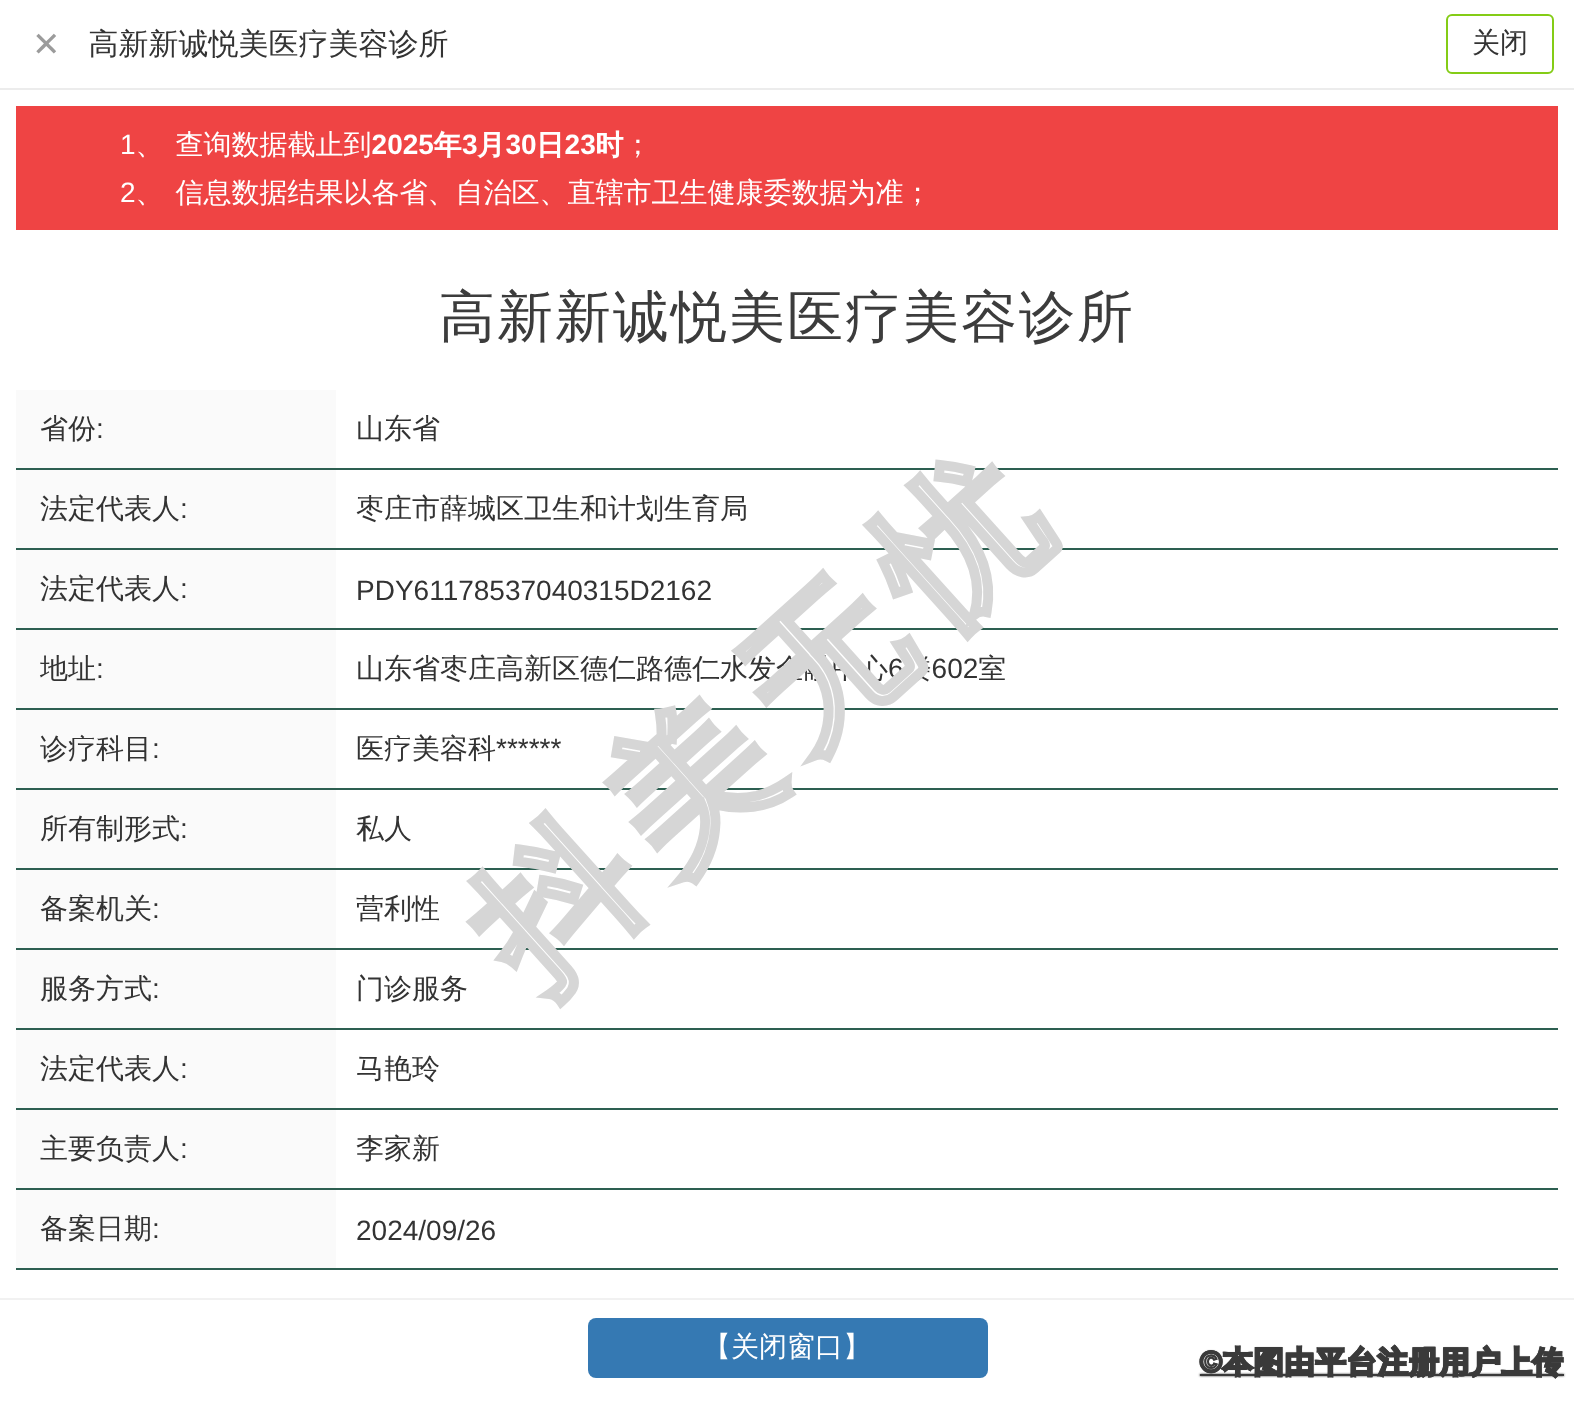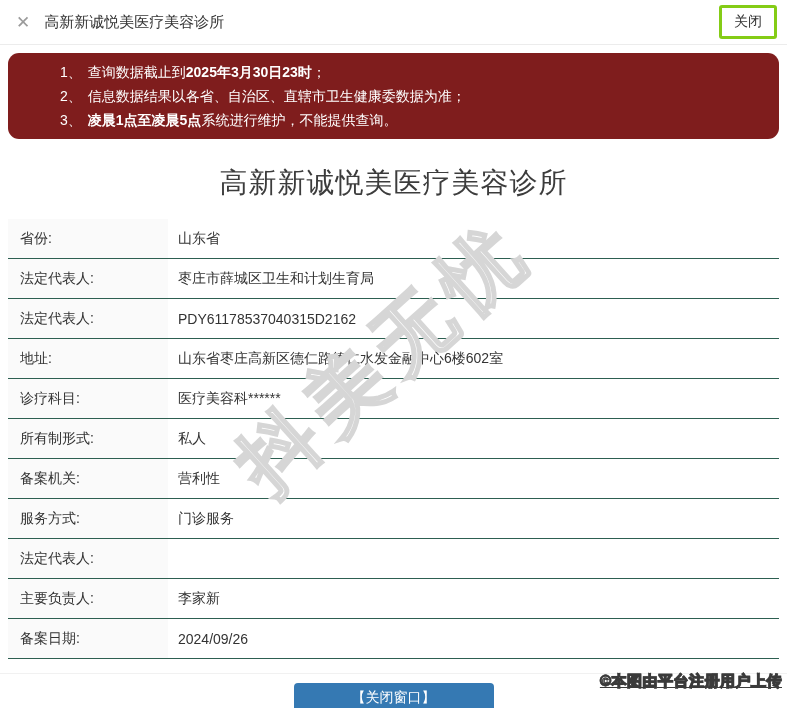--- a/index.html
+++ b/index.html
@@ -31,34 +31,34 @@
   }
   .hdr-title {
     font-size: 15px;
     color: #333;
     font-weight: 400;
   }
   .hdr-close-btn {
     margin-left: auto;
     margin-right: 2px;
     background: #fff;
-    border: 3px solid #84cc16;
+    border: 1px solid #84cc16;
     border-radius: 3px;
     padding: 5px 12px;
     font-size: 14px;
     color: #333;
     cursor: pointer;
     font-family: inherit;
   }
 
   
   .notice {
     margin: 8px;
-    background: #7f1d1d;
-    border-radius: 11px;
+    background: #ef4444;
+    border-radius: 0;
     color: #fff;
     font-size: 14px;
     padding: 7px 10px 7px 0;
   }
   .notice-line {
     line-height: 24px;
     padding-left: 52px;
   }
   .notice-line .num { margin-right: 6px; }
   .notice-line .b { font-weight: 700; }
@@ -158,23 +158,20 @@
   <button class="hdr-close-btn">关闭</button>
 </div>
 
 <div class="notice">
   <div class="notice-line">
     <span class="num">1、</span><span>查询数据截止到</span><span class="b">2025年3月30日23时</span><span>；</span>
   </div>
   <div class="notice-line">
     <span class="num">2、</span><span>信息数据结果以各省、自治区、直辖市卫生健康委数据为准；</span><span class="b"></span><span></span>
   </div>
-  <div class="notice-line">
-    <span class="num">3、</span><span></span><span class="b">凌晨1点至凌晨5点</span><span>系统进行维护，不能提供查询。</span>
-  </div>
 </div>
 
 <h1 class="clinic-title">高新新诚悦美医疗美容诊所</h1>
 
 <div class="info-table">
   <div class="info-row">
     <div class="info-label">省份:</div>
     <div class="info-value">山东省</div>
   </div>
   <div class="info-row">
@@ -200,20 +197,21 @@
   <div class="info-row">
     <div class="info-label">备案机关:</div>
     <div class="info-value">营利性</div>
   </div>
   <div class="info-row">
     <div class="info-label">服务方式:</div>
     <div class="info-value">门诊服务</div>
   </div>
   <div class="info-row">
     <div class="info-label">法定代表人:</div>
+    <div class="info-value">马艳玲</div>
   </div>
   <div class="info-row">
     <div class="info-label">主要负责人:</div>
     <div class="info-value">李家新</div>
   </div>
   <div class="info-row">
     <div class="info-label">备案日期:</div>
     <div class="info-value">2024/09/26</div>
   </div>
 </div>

